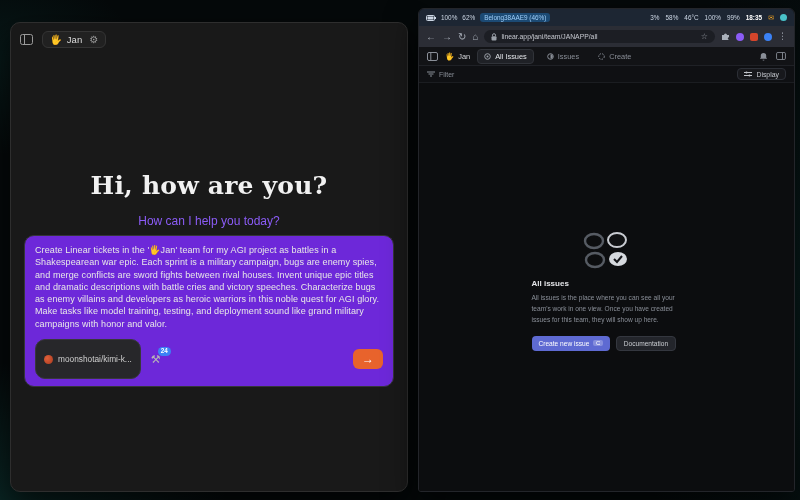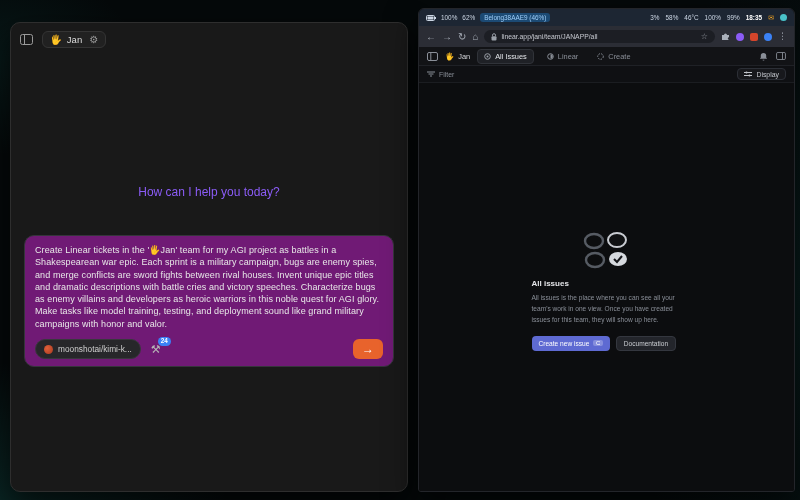--- a/index.html
+++ b/index.html
@@ -20,26 +20,26 @@
   }
   .jan-topbar{display:flex;align-items:center;gap:9px;padding:8px 9px;}
   .icon-btn{display:flex;align-items:center;justify-content:center;cursor:pointer;}
   .team-pill{display:flex;align-items:center;gap:5px;border:1px solid #343434;background:#212121;
     border-radius:6px;padding:2px 7px;font-size:9.5px;color:#dcdcdc;cursor:pointer;}
   .team-pill .gear{color:#9a9a9a;font-size:10px;margin-left:2px;}
   .greeting{position:absolute;left:0;right:0;top:148px;text-align:center;}
   .greeting h1{margin:0;font-family:"DejaVu Serif","Liberation Serif",serif;font-weight:600;
     font-size:25px;color:#f1f1f1;letter-spacing:.2px;}
   .greeting p{margin:14px 0 0;font-size:12px;color:#8b5cf6;}
-  .composer{position:absolute;left:13px;right:13px;top:212px;background:#701a75;
+  .composer{position:absolute;left:13px;right:13px;top:212px;background:#6d28d9;
     border:1px solid #35353b;border-radius:10px;padding:8px 10px 7px;display:flex;flex-direction:column;min-height:110px;}
   .prompt{font-size:9px;line-height:12.3px;color:#e8e8e8;letter-spacing:.1px;cursor:text;}
   .composer-row{margin-top:9px;display:flex;align-items:center;gap:10px;}
   .model-pill{display:flex;align-items:center;gap:5px;background:#27272a;border:1px solid #38383c;
-    border-radius:10px;padding:4px 8px;font-size:8.3px;color:#cfcfcf;cursor:pointer;}
+    border-radius:10px;padding:14px 8px;font-size:8.3px;color:#cfcfcf;cursor:pointer;}
   .model-dot{width:9px;height:9px;border-radius:50%;background:radial-gradient(circle at 35% 35%, #e0603a, #a93a1f);}
   .tools{position:relative;color:#b6b6b6;font-size:11px;cursor:pointer;}
   .tools .badge{position:absolute;top:-6px;right:-10px;background:#3b82f6;color:#fff;
     font-size:6.3px;line-height:1;border-radius:7px;padding:1.5px 3px;font-weight:700;}
   .send{margin-left:auto;width:30px;height:20px;background:#e8632c;border:none;border-radius:6px;
     color:#fff;font-size:12px;display:flex;align-items:center;justify-content:center;cursor:pointer;padding:0;}
   
   .browser-window{left:418px;top:8px;width:377px;height:484px;border-radius:6px 6px 3px 3px;
     overflow:hidden;background:#0c0d0f;border:1px solid #23252a;box-shadow:0 12px 32px rgba(0,0,0,.65);
     display:flex;flex-direction:column;}
@@ -95,20 +95,21 @@
           </svg>
       </span>
       <span class="team-pill">
         <span>🖐</span>
         <span>Jan</span>
         <span class="gear">⚙</span>
       </span>
     </div>
 
     <div class="greeting">
+      <h1>Hi, how are you?</h1>
       <p>How can I help you today?</p>
     </div>
 
     <div class="composer">
       <div class="prompt">Create Linear tickets in the '🖐Jan' team for my AGI project as battles in a Shakespearean war epic. Each sprint is a military campaign, bugs are enemy spies, and merge conflicts are sword fights between rival houses. Invent unique epic titles and dramatic descriptions with battle cries and victory speeches. Characterize bugs as enemy villains and developers as heroic warriors in this noble quest for AGI glory. Make tasks like model training, testing, and deployment sound like grand military campaigns with honor and valor.</div>
       <div class="composer-row">
         <span class="model-pill">
           <span class="model-dot"></span>
           <span>moonshotai/kimi-k...</span>
         </span>
@@ -182,21 +183,21 @@
             <circle cx="3.5" cy="3.5" r="2.8" stroke="#9ba0a8" fill="none"></circle>
             <circle cx="3.5" cy="3.5" r="1" fill="#9ba0a8"></circle>
           </svg>
         <span>All Issues</span>
       </span>
       <span class="lin-tab">
         <svg width="7" height="7" viewBox="0 0 7 7">
             <circle cx="3.5" cy="3.5" r="2.8" stroke="#8a8f98" fill="none"></circle>
             <path d="M3.5 1.2a2.3 2.3 0 0 1 0 4.6z" fill="#8a8f98"></path>
           </svg>
-        <span>Linear</span>
+        <span>Issues</span>
       </span>
       <span class="lin-tab">
         <svg width="7" height="7" viewBox="0 0 7 7">
             <circle cx="3.5" cy="3.5" r="2.8" stroke="#8a8f98" fill="none" stroke-dasharray="1.5 1.2"></circle>
           </svg>
         <span>Create</span>
       </span>
       <span class="lin-right">
         <svg width="9" height="9" viewBox="0 0 10 10">
             <path d="M5 1a3 3 0 0 1 3 3v2l1 1.5H1L2 6V4a3 3 0 0 1 3-3zM4 8.5a1 1 0 0 0 2 0" fill="#8a8f98"></path>

